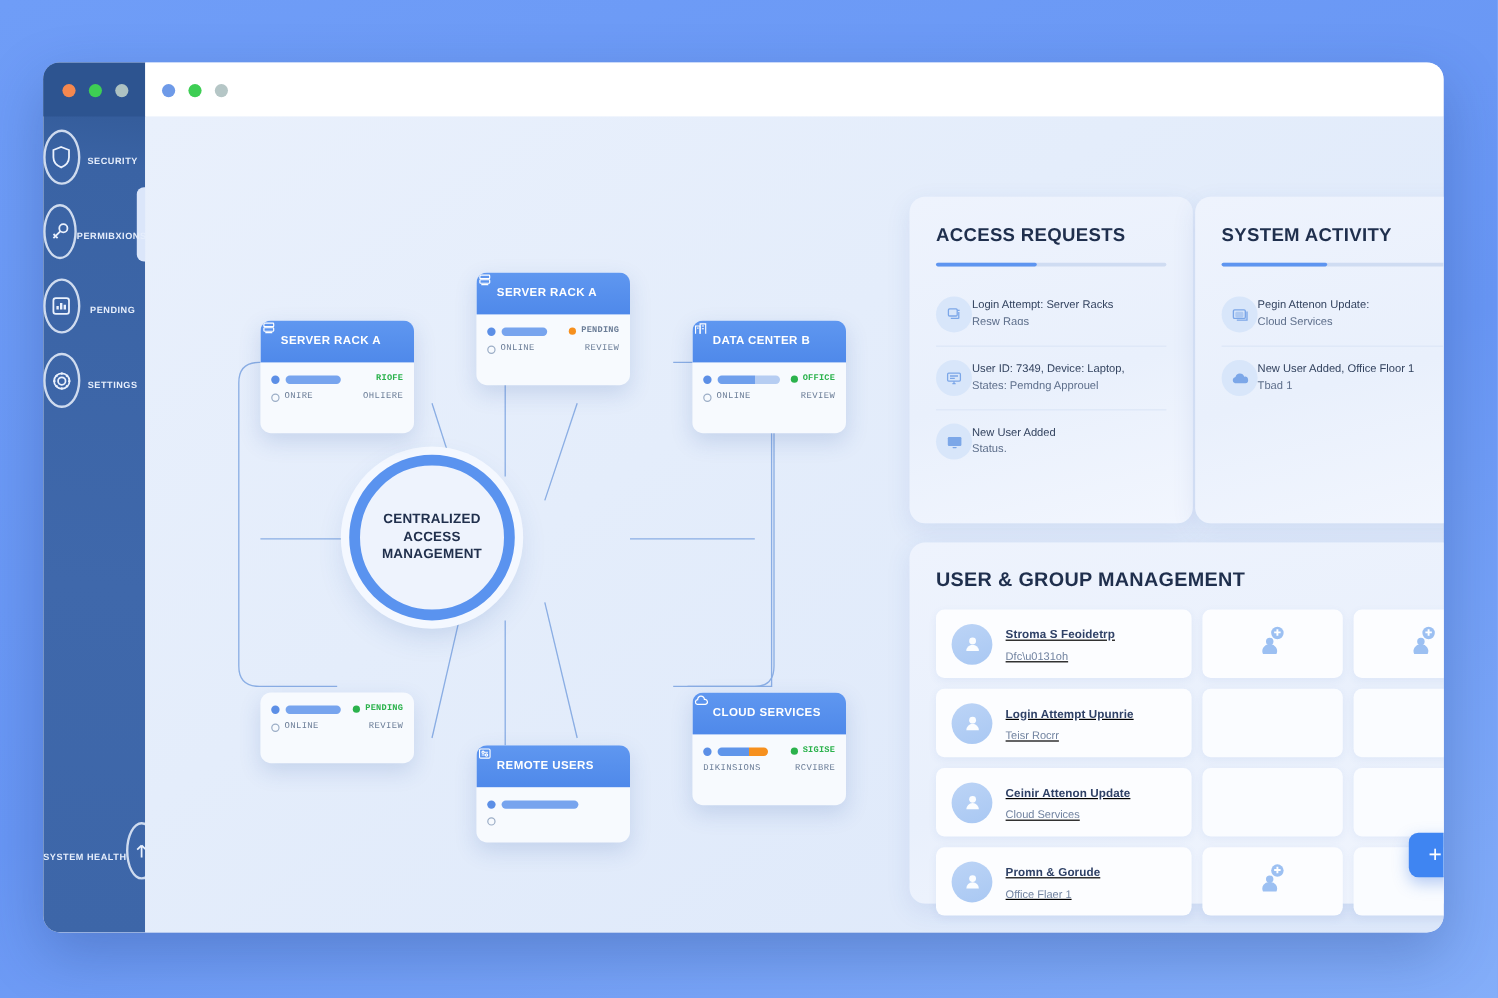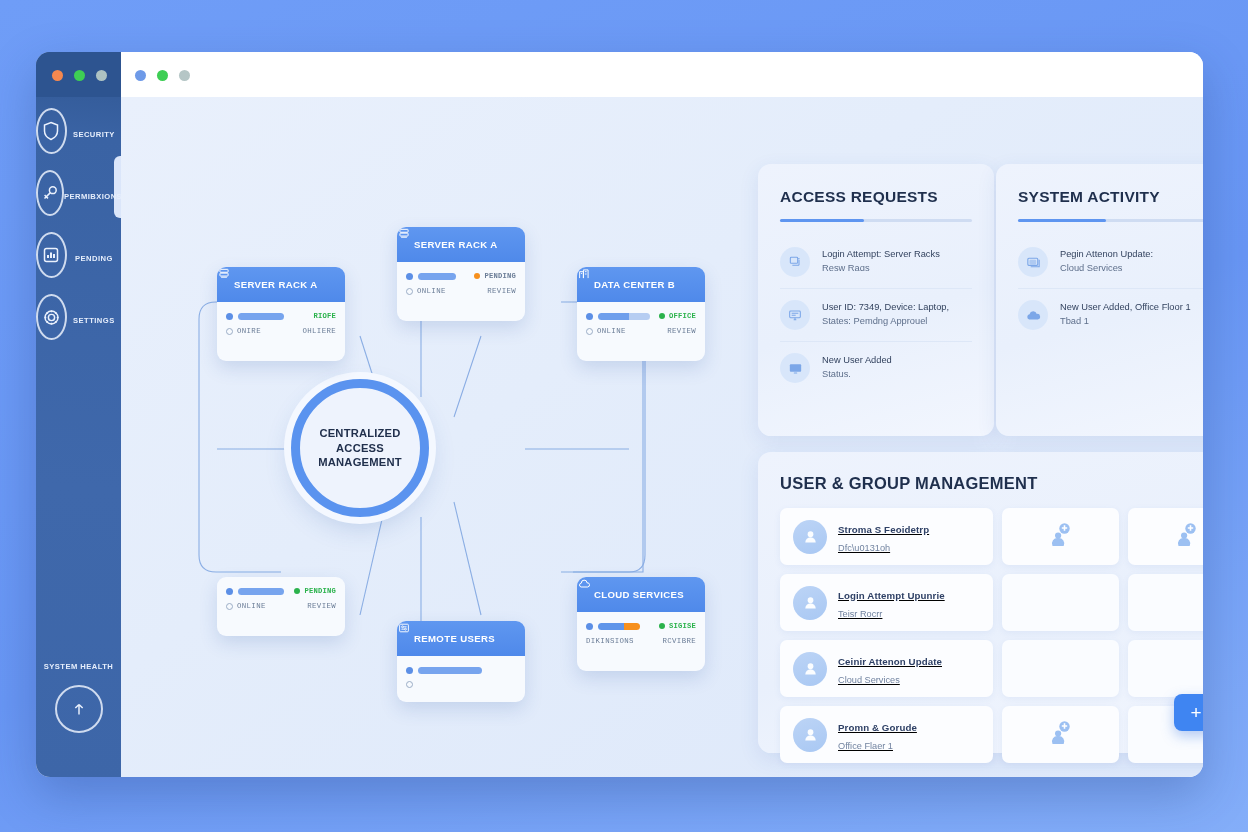--- a/index.html
+++ b/index.html
@@ -30,21 +30,21 @@
   .sb-scroll { position: absolute; left: 78px; top: 104px; width: 12px; height: 62px;
     background: #dbe6fa; border-radius: 6px 0 0 6px; }
   .sb-items { position: absolute; left: 0; top: 56px; width: 85px; }
   .sb-item { display: flex; flex-direction: row; align-items: center;
     margin-bottom: 16px; cursor: pointer; }
   .sb-ico { width: 46px; height: 46px; border-radius: 50%; border: 2px solid rgba(233,240,252,.85);
     display: flex; align-items: center; justify-content: center; color: #eaf1fd; }
   .sb-lab { margin-top: 7px; font-size: 7.6px; letter-spacing: .45px; font-weight: 700;
     color: #e6eefc; text-align: center; width: 85px; white-space: nowrap; }
   #sb-health { position: absolute; left: 0; bottom: 44px; width: 85px;
-    display: flex; flex-direction: column; align-items: center; }
+    display: flex; flex-direction: row; align-items: flex-end; }
   #sb-health .sb-lab { margin: 0 0 14px 0; }
 
   
   #main { position: absolute; left: 85px; top: 45px; width: 1082px; height: 680px;
     background: linear-gradient(145deg, #e9f0fc 0%, #e4edfb 40%, #dde8fa 100%); }
 
   
   #diagram { position: absolute; left: 0; top: 0; width: 600px; height: 680px; }
   #diagram svg { position: absolute; left: 0; top: 0; }
   .hub { position: absolute; left: 170px; top: 282px; width: 138px; height: 138px;
@@ -78,21 +78,21 @@
     box-shadow: 0 6px 20px rgba(50,92,172,.10); }
   #card-access { left: 637px; top: 67px; width: 236px; height: 272px; }
   #card-activity { left: 875px; top: 67px; width: 245px; height: 272px; }
   #card-users  { left: 637px; top: 355px; width: 483px; height: 301px; }
   .card-ttl { font-size: 15.5px; font-weight: 700; color: #1f2f4d; letter-spacing: .25px; }
   .rule { height: 3px; border-radius: 2px; background: #cfdcf2; margin-top: 13px; position: relative; }
   .rule::after { content: ""; position: absolute; left: 0; top: 0; height: 3px; width: 44%;
     border-radius: 2px; background: #5e95f0; }
 
   .feed { margin-top: 14px; }
-  .feed-row { display: flex; gap: 12px; align-items: flex-start; padding: 11px 0;
+  .feed-row { display: flex; align-items: flex-start; padding: 11px 0;
     border-bottom: 1px solid #dde7f7; cursor: pointer; }
   .feed-row:last-child { border-bottom: none; }
   .fico { width: 30px; height: 30px; border-radius: 50%; background: #d8e6fa;
     display: flex; align-items: center; justify-content: center; flex: 0 0 auto; color: #7ca7e8; }
   .ftxt { font-size: 9.3px; color: #33435f; line-height: 1.52; }
   .ftxt .l2 { color: #5e6f8b; }
 
   
   .ugrid { display: grid; grid-template-columns: 213px 117px 117px; gap: 9px; margin-top: 15px; }
   .ucell { height: 57px; border-radius: 7px; background: #fcfdff;

